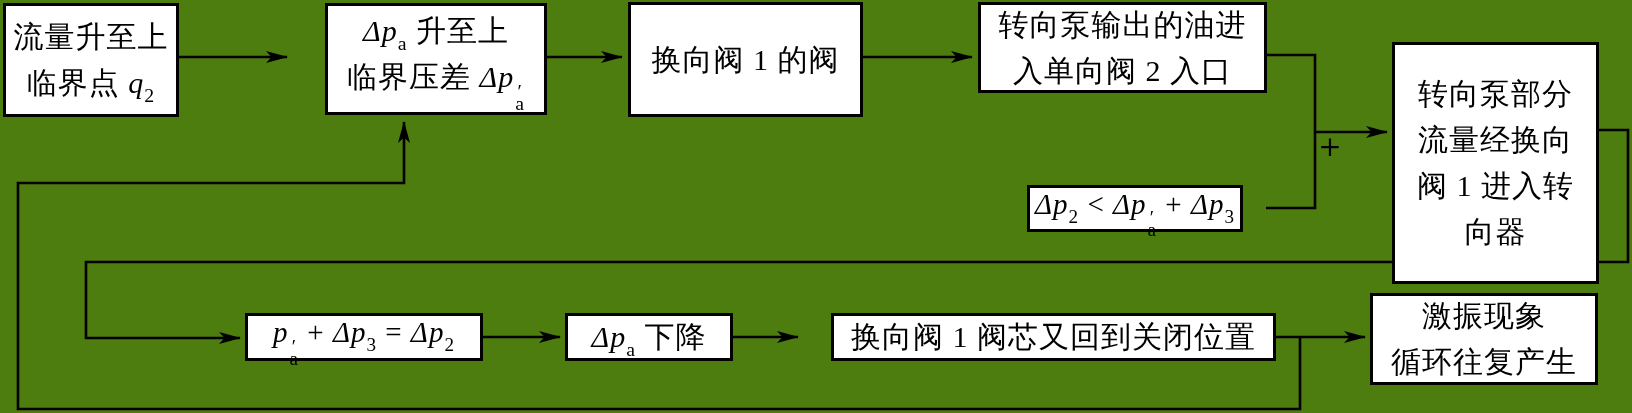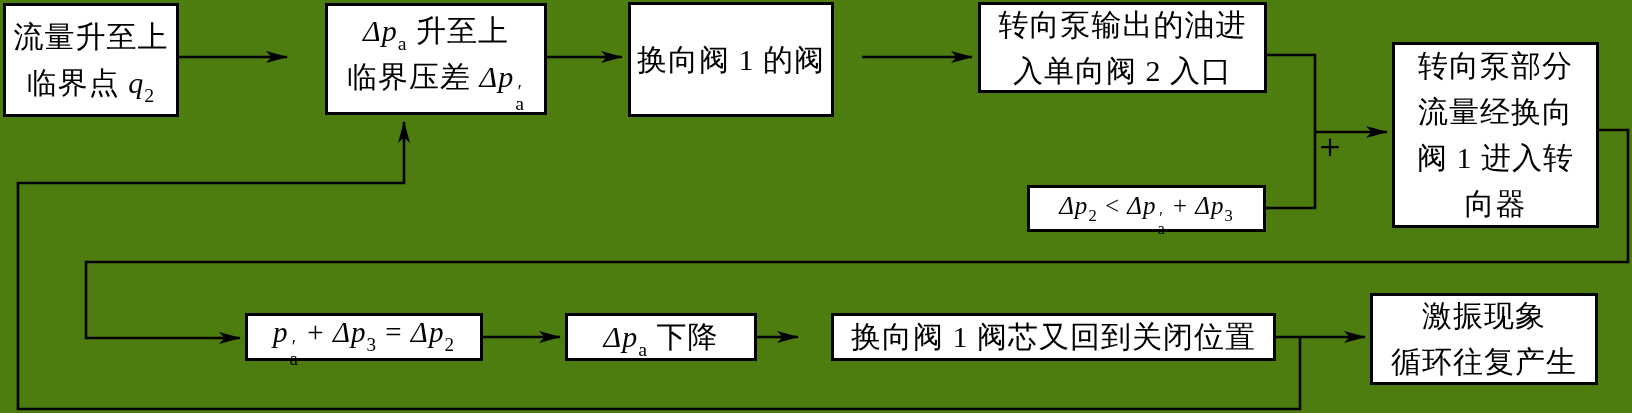--- a/index.html
+++ b/index.html
@@ -68,51 +68,51 @@
     </div>
 
   <div class="box" style="left:293px;top:3px;width:222px;height:112px;margin-left:32px;">
       <div class="ln"><span class="it">Δp</span><sub>a</sub><span> 升至上</span></div>
       <div class="ln"><span>临界压差 </span><span class="it">Δp</span><span class="ps">
           <span>′</span>
           <span>a</span>
         </span></div>
     </div>
 
-  <div class="box" style="left:628px;top:2px;width:206px;height:115px;">
+  <div class="box" style="left:628px;top:2px;width:235px;height:115px;">
       <div class="ln"><span>换向阀 1 的阀</span></div>
     </div>
 
   <div class="box" style="left:978px;top:2px;width:289px;height:91px;">
       <div class="ln"><span>转向泵输出的油进</span></div>
       <div class="ln"><span>入单向阀 2 入口</span></div>
     </div>
 
-  <div class="box" style="left:1392px;top:42px;width:207px;height:186px;">
+  <div class="box" style="left:1392px;top:42px;width:207px;height:242px;">
       <div class="ln"><span>转向泵部分</span></div>
       <div class="ln"><span>流量经换向</span></div>
       <div class="ln"><span>阀 1 进入转</span></div>
       <div class="ln"><span>向器</span></div>
     </div>
 
-  <div class="box" style="left:1027px;top:185px;width:239px;height:47px;font-size:25px;">
+  <div class="box" style="left:1027px;top:185px;width:216px;height:47px;font-size:29px;">
       <div class="ln"><span class="it">Δp</span><sub>2</sub><span> &lt; </span><span class="it">Δp</span><span class="ps">
           <span>′</span>
           <span>a</span>
         </span><span> + </span><span class="it">Δp</span><sub>3</sub></div>
     </div>
 
   <div class="box" style="left:245px;top:313px;width:238px;height:48px;font-size:29px;">
       <div class="ln"><span class="it">p</span><span class="ps">
           <span>′</span>
           <span>a</span>
         </span><span> + </span><span class="it">Δp</span><sub>3</sub><span> = </span><span class="it">Δp</span><sub>2</sub></div>
     </div>
 
-  <div class="box" style="left:565px;top:313px;width:192px;height:48px;align-items:center;">
+  <div class="box" style="left:565px;top:313px;width:168px;height:48px;align-items:center;">
       <div class="ln"><span class="it">Δp</span><sub>a</sub><span> 下降</span></div>
     </div>
 
   <div class="box" style="left:803px;top:313px;width:445px;height:48px;margin-left:28px;">
       <div class="ln"><span>换向阀 1 阀芯又回到关闭位置</span></div>
     </div>
 
   <div class="box" style="left:1370px;top:293px;width:228px;height:92px;">
       <div class="ln"><span>激振现象</span></div>
       <div class="ln"><span>循环往复产生</span></div>

